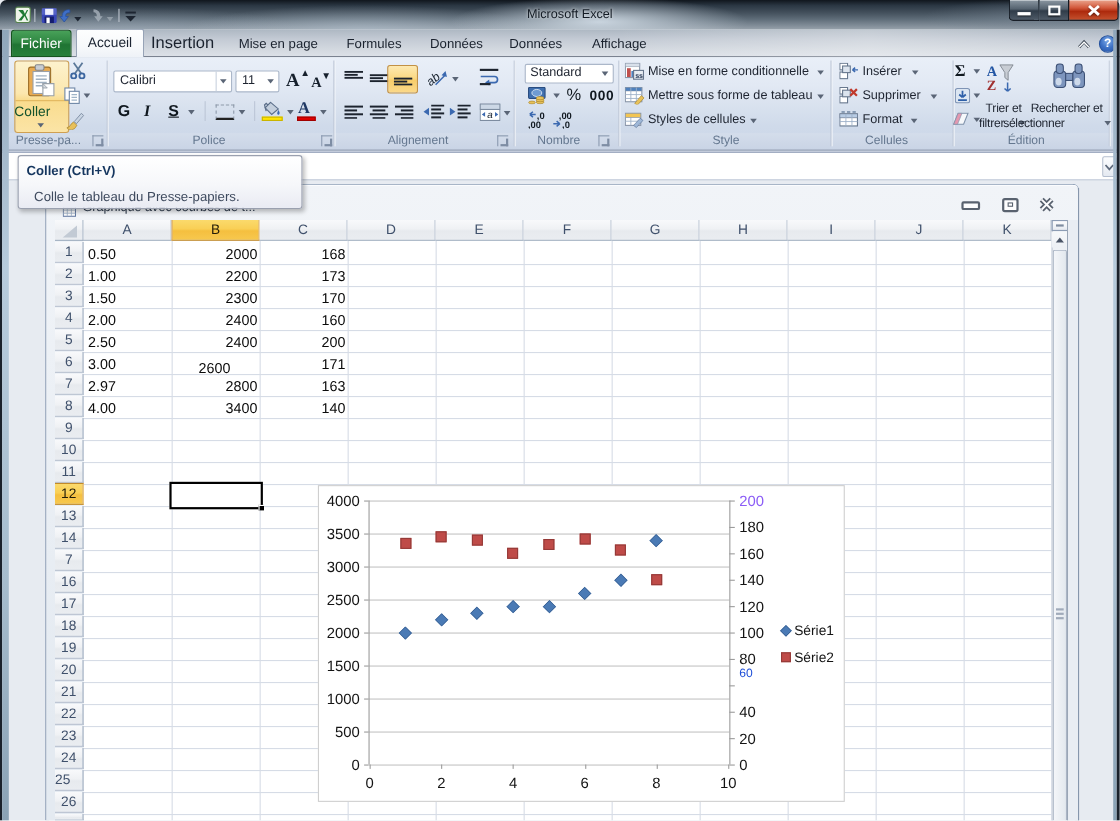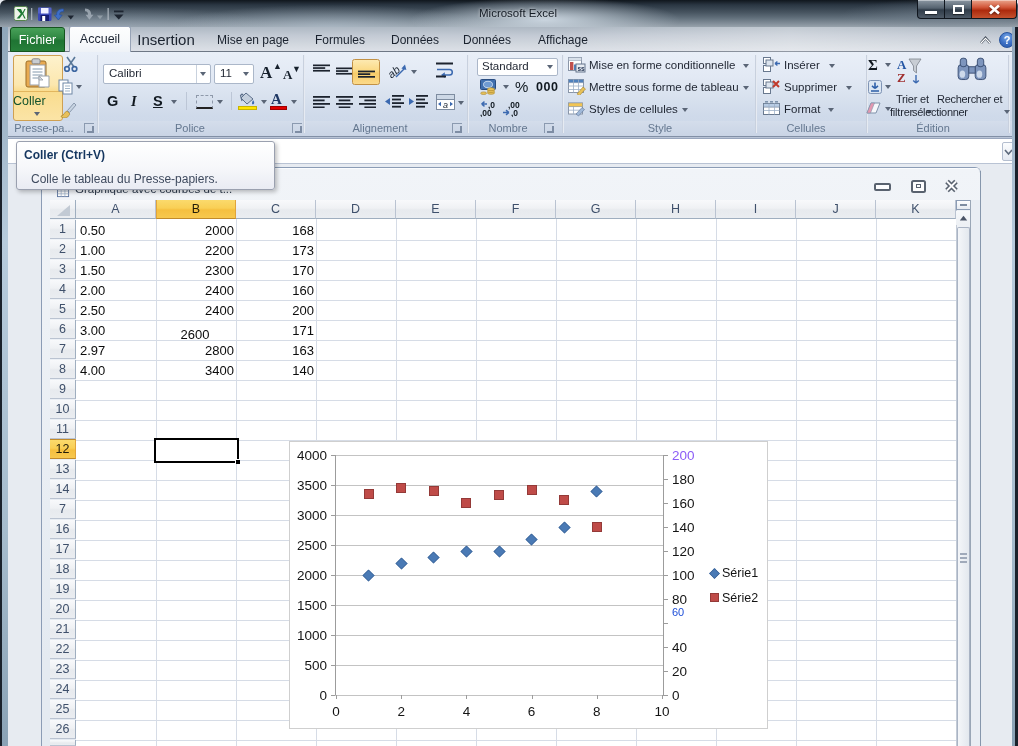--- a/index.html
+++ b/index.html
@@ -464,21 +464,21 @@
 <div class="abs hdrtxt" style="left:50px;top:500px;width:26px;height:19px;background:linear-gradient(180deg,#f8f9fb 0%,#eff1f4 45%,#e7eaee 55%,#eaedf1 100%);border-right:1px solid #9faebf;border-bottom:1px solid #bac3d1;text-align:center;line-height:18px">7</div>
 <div class="abs hdrtxt" style="left:50px;top:520px;width:26px;height:19px;background:linear-gradient(180deg,#f8f9fb 0%,#eff1f4 45%,#e7eaee 55%,#eaedf1 100%);border-right:1px solid #9faebf;border-bottom:1px solid #bac3d1;text-align:center;line-height:18px">16</div>
 <div class="abs hdrtxt" style="left:50px;top:540px;width:26px;height:19px;background:linear-gradient(180deg,#f8f9fb 0%,#eff1f4 45%,#e7eaee 55%,#eaedf1 100%);border-right:1px solid #9faebf;border-bottom:1px solid #bac3d1;text-align:center;line-height:18px">17</div>
 <div class="abs hdrtxt" style="left:50px;top:560px;width:26px;height:19px;background:linear-gradient(180deg,#f8f9fb 0%,#eff1f4 45%,#e7eaee 55%,#eaedf1 100%);border-right:1px solid #9faebf;border-bottom:1px solid #bac3d1;text-align:center;line-height:18px">18</div>
 <div class="abs hdrtxt" style="left:50px;top:580px;width:26px;height:19px;background:linear-gradient(180deg,#f8f9fb 0%,#eff1f4 45%,#e7eaee 55%,#eaedf1 100%);border-right:1px solid #9faebf;border-bottom:1px solid #bac3d1;text-align:center;line-height:18px">19</div>
 <div class="abs hdrtxt" style="left:50px;top:600px;width:26px;height:19px;background:linear-gradient(180deg,#f8f9fb 0%,#eff1f4 45%,#e7eaee 55%,#eaedf1 100%);border-right:1px solid #9faebf;border-bottom:1px solid #bac3d1;text-align:center;line-height:18px">20</div>
 <div class="abs hdrtxt" style="left:50px;top:620px;width:26px;height:19px;background:linear-gradient(180deg,#f8f9fb 0%,#eff1f4 45%,#e7eaee 55%,#eaedf1 100%);border-right:1px solid #9faebf;border-bottom:1px solid #bac3d1;text-align:center;line-height:18px">21</div>
 <div class="abs hdrtxt" style="left:50px;top:640px;width:26px;height:19px;background:linear-gradient(180deg,#f8f9fb 0%,#eff1f4 45%,#e7eaee 55%,#eaedf1 100%);border-right:1px solid #9faebf;border-bottom:1px solid #bac3d1;text-align:center;line-height:18px">22</div>
 <div class="abs hdrtxt" style="left:50px;top:660px;width:26px;height:19px;background:linear-gradient(180deg,#f8f9fb 0%,#eff1f4 45%,#e7eaee 55%,#eaedf1 100%);border-right:1px solid #9faebf;border-bottom:1px solid #bac3d1;text-align:center;line-height:18px">23</div>
 <div class="abs hdrtxt" style="left:50px;top:680px;width:26px;height:19px;background:linear-gradient(180deg,#f8f9fb 0%,#eff1f4 45%,#e7eaee 55%,#eaedf1 100%);border-right:1px solid #9faebf;border-bottom:1px solid #bac3d1;text-align:center;line-height:18px">24</div>
-<div class="abs hdrtxt" style="left:50px;top:700px;width:26px;height:19px;background:linear-gradient(180deg,#f8f9fb 0%,#eff1f4 45%,#e7eaee 55%,#eaedf1 100%);border-right:1px solid #9faebf;border-bottom:1px solid #bac3d1;text-align:center;line-height:18px">25</div>
+<div class="abs hdrtxt" style="left:50px;top:700px;width:26px;height:19px;background:linear-gradient(180deg,#f8f9fb 0%,#eff1f4 45%,#e7eaee 55%,#eaedf1 100%);border-right:1px solid #9faebf;border-bottom:1px solid #bac3d1;text-align:left;line-height:18px">25</div>
 <div class="abs hdrtxt" style="left:50px;top:720px;width:26px;height:19px;background:linear-gradient(180deg,#f8f9fb 0%,#eff1f4 45%,#e7eaee 55%,#eaedf1 100%);border-right:1px solid #9faebf;border-bottom:1px solid #bac3d1;text-align:center;line-height:18px">26</div>
 <div class="abs hdrtxt" style="left:50px;top:740px;width:26px;height:6px;background:linear-gradient(180deg,#f8f9fb 0%,#eff1f4 45%,#e7eaee 55%,#eaedf1 100%);border-right:1px solid #9faebf;border-bottom:1px solid #bac3d1;text-align:center;line-height:5px"></div>
 <div class="num" style="left:80px;top:223px">0.50</div>
 <div class="num" style="left:156px;top:223px;width:78px;text-align:right">2000</div>
 <div class="num" style="left:236px;top:223px;width:78px;text-align:right">168</div>
 <div class="num" style="left:80px;top:243px">1.00</div>
 <div class="num" style="left:156px;top:243px;width:78px;text-align:right">2200</div>
 <div class="num" style="left:236px;top:243px;width:78px;text-align:right">173</div>
 <div class="num" style="left:80px;top:263px">1.50</div>
 <div class="num" style="left:156px;top:263px;width:78px;text-align:right">2300</div>

